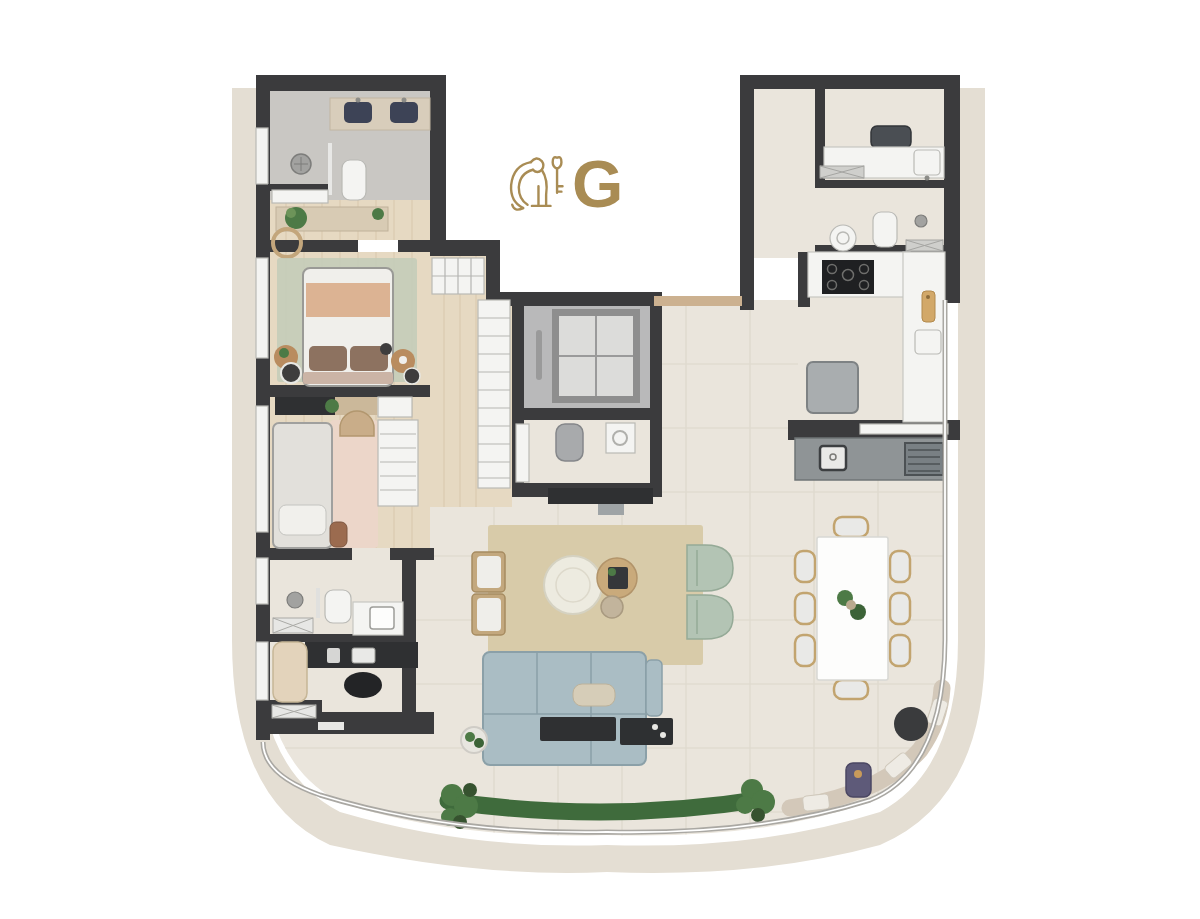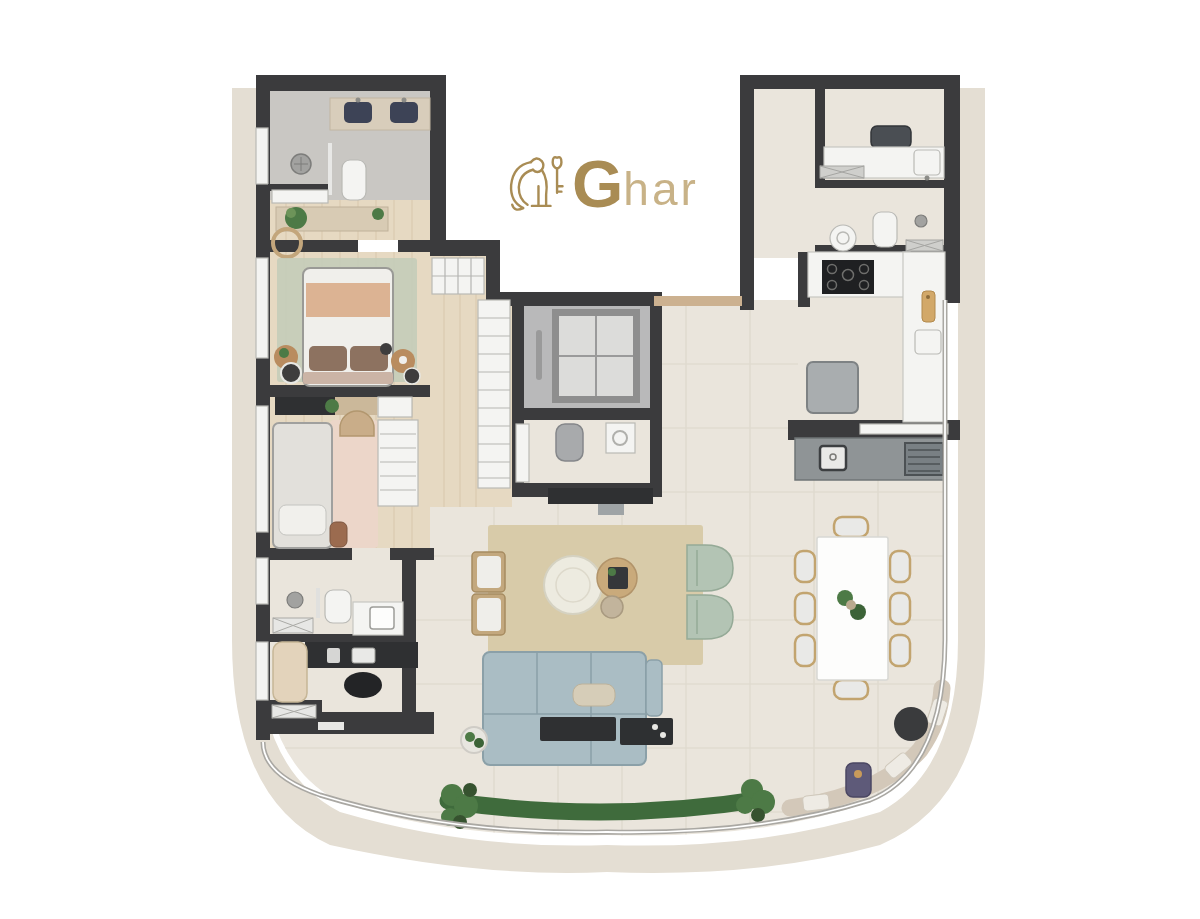--- a/index.html
+++ b/index.html
@@ -330,15 +330,14 @@
     <path d="M30 12 Q14 15 12 33 Q11 48 23 54"></path>
     <path d="M32 19 Q20 22 19 35 Q19 46 27 51"></path>
     <path d="M30 12 Q35 6 40 11 Q43 15 40 19 Q36 23 32 19"></path>
     <path d="M40 19 Q46 28 44 42 L44 52"></path>
     <path d="M37 34 L37 52 M31 52 L48 52"></path>
     <path d="M23 54 Q15 58 13 51"></path>
     <path d="M50 12 Q50 6 54 8 Q58 6 58 12 Q58 16 54 18 Q50 16 50 12 Z"></path>
     <path d="M54 18 L54 40 M54 34 L59 34 M54 39 L58 39"></path>
   </svg>
   <span class="g">G</span>
-      <span class="rest">har</span>
 </div>
 </div>
 
 </body></html>

